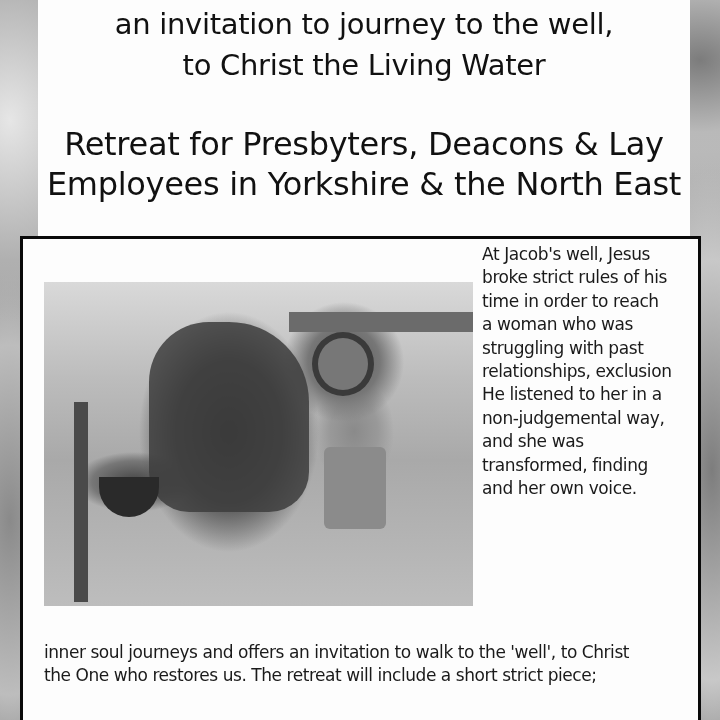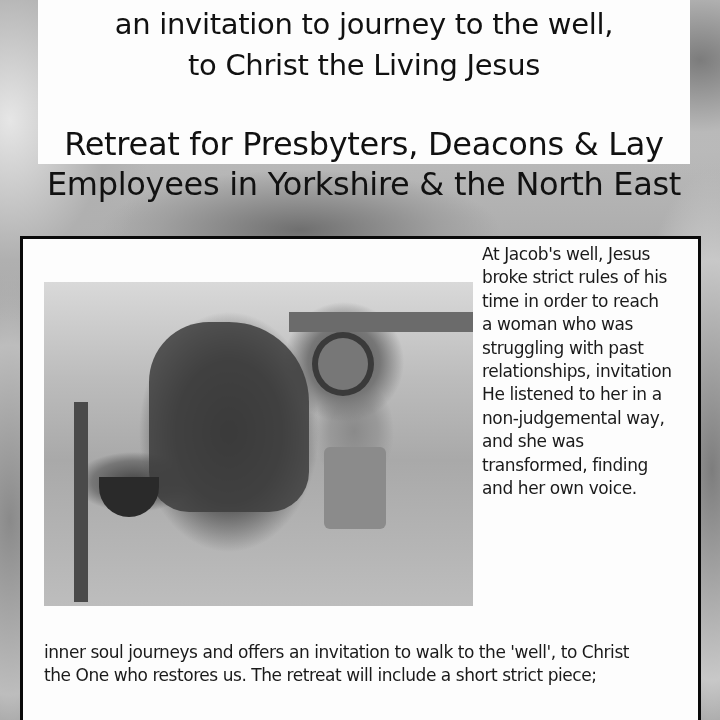--- a/index.html
+++ b/index.html
@@ -12,21 +12,21 @@
     position:absolute; inset:0;
     background:
       radial-gradient(ellipse 160px 120px at 700px 60px, #7c7c7c 0%, #b9b9b9 60%, transparent 100%),
       radial-gradient(ellipse 140px 200px at 10px 120px, #e6e6e6 0%, #b0b0b0 70%, transparent 100%),
       radial-gradient(ellipse 200px 60px at 300px 230px, #6f6f6f 0%, #a0a0a0 70%, transparent 100%),
       radial-gradient(ellipse 90px 250px at 10px 520px, #8a8a8a 0%, #bdbdbd 70%, transparent 100%),
       radial-gradient(ellipse 90px 300px at 712px 470px, #7d7d7d 0%, #c8c8c8 70%, transparent 100%),
       linear-gradient(180deg, #cfcfcf 0%, #9c9c9c 50%, #8e8e8e 100%);
   }
   .top-panel {
-    position:absolute; left:38px; top:0; width:652px; height:164px;
+    position:absolute; left:38px; top:0; width:652px; height:238px;
     background:#fdfdfd;
     text-align:center; color:#111;
   }
   .tagline {
     position:absolute; left:0; right:0; top:4px;
     font-family: "DejaVu Sans", sans-serif;
     font-size:29px; line-height:41px; letter-spacing:-0.3px;
   }
   .subtitle {
     position:absolute; left:0; right:0; top:124px;
@@ -81,21 +81,21 @@
   .line { display:block; white-space:nowrap; }
 </style>
 </head>
 <body>
 
 <div class="bg"></div>
 
 <div class="top-panel">
   <div class="tagline">
     <span class="line">an invitation to journey to the well,</span>
-    <span class="line">to Christ the Living Jesus</span>
+    <span class="line">to Christ the Living Water</span>
   </div>
   <div class="subtitle">
     <span class="line">Retreat for Presbyters, Deacons &amp; Lay</span>
     <span class="line">Employees in Yorkshire &amp; the North East</span>
   </div>
 </div>
 
 <div class="content-box">
   <div class="photo" title="Black and white photo of a woman in a sari crouching beside a water jerrycan, a metal pot and a hookah, with a cart wheel and cattle in the background">
     <div class="cart"></div>
@@ -105,21 +105,21 @@
     <div class="pot"></div>
     <div class="hookah"></div>
   </div>
 
   <div class="side-text">
     <span class="line">At Jacob's well, Jesus</span>
     <span class="line">broke strict rules of his</span>
     <span class="line">time in order to reach</span>
     <span class="line">a woman who was</span>
     <span class="line">struggling with past</span>
-    <span class="line">relationships, invitation</span>
+    <span class="line">relationships, exclusion</span>
     <span class="line">He listened to her in a</span>
     <span class="line">non-judgemental way,</span>
     <span class="line">and she was</span>
     <span class="line">transformed, finding</span>
     <span class="line">and her own voice.</span>
   </div>
 
   <div class="body-text">
     <span class="line">inner soul journeys and offers an invitation to walk to the 'well', to Christ</span>
     <span class="line">the One who restores us. The retreat will include a short strict piece;</span>

